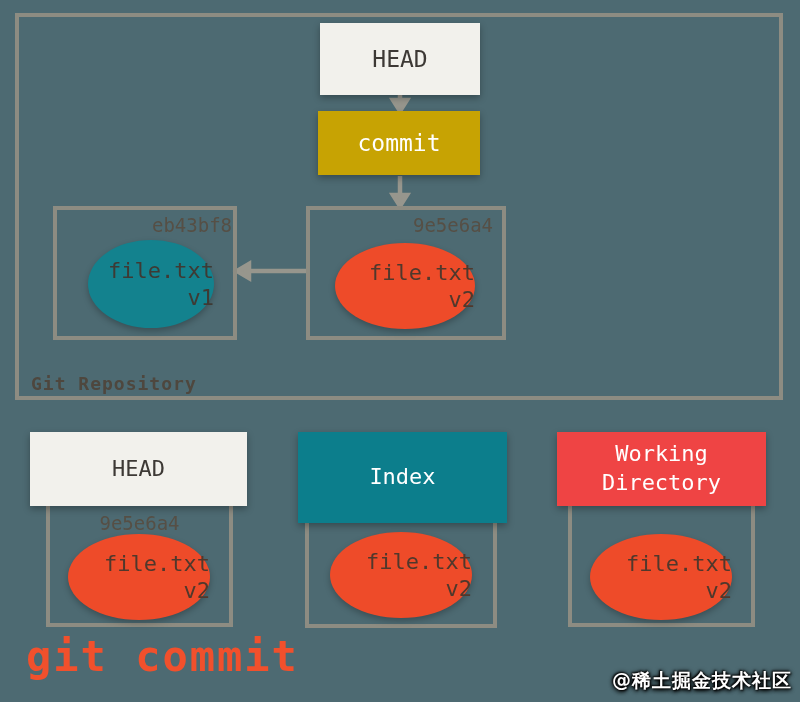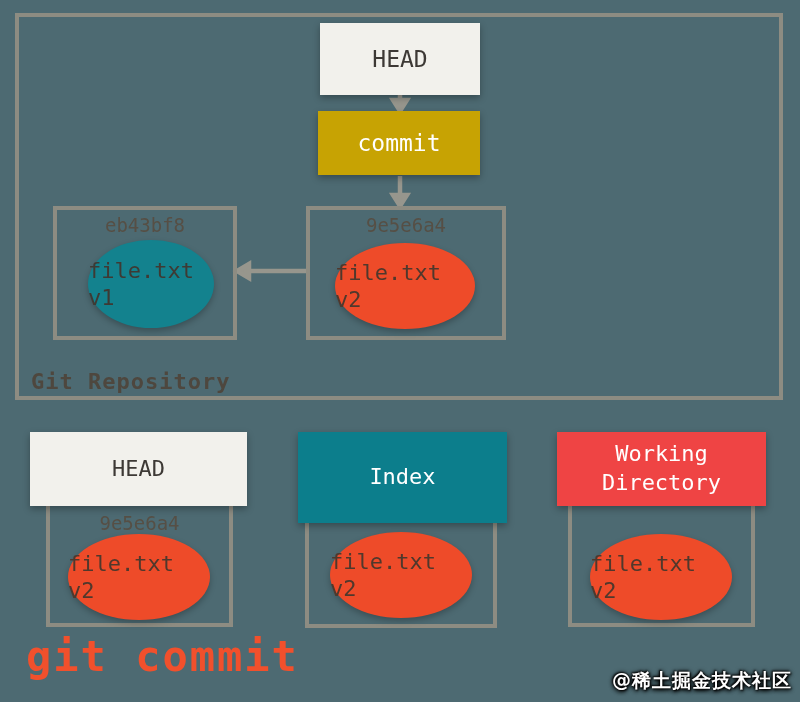--- a/index.html
+++ b/index.html
@@ -4,35 +4,35 @@
 <style>
   html,body{margin:0;padding:0;background:#4d6a72;}
   .canvas{
     position:relative;width:800px;height:702px;overflow:hidden;
     background:#4d6a72;
     font-family:"DejaVu Sans Mono","Liberation Mono",monospace;
   }
   
   .repo-box{position:absolute;left:15px;top:13px;width:760px;height:379px;
     border:4px solid #8d8c82;}
-  .repo-label{position:absolute;left:12px;bottom:2px;font-size:22px;
+  .repo-label{position:absolute;left:12px;bottom:2px;font-size:18px;
     font-weight:bold;color:#4e473e;letter-spacing:1px;}
   
   .ref-box{position:absolute;display:flex;align-items:center;justify-content:center;
     font-size:23px;box-shadow:0 3px 7px rgba(0,0,0,.30);}
   .head-top{left:320px;top:23px;width:160px;height:72px;background:#f2f1ec;color:#3d3935;}
   .master{left:318px;top:111px;width:162px;height:64px;background:#c7a303;color:#ffffff;}
   
   .commit-box{position:absolute;border:4px solid #8d8c82;}
   .commit1{left:53px;top:206px;width:176px;height:126px;}
   .commit2{left:306px;top:206px;width:192px;height:126px;}
   .commit-hash{position:absolute;top:4px;left:0;width:100%;text-align:center;
-    font-size:19px;color:#564f45;}
+    font-size:19px;color:#564f45;padding-left:47px;}
   .node{position:absolute;border-radius:50%;display:flex;flex-direction:column;
-    align-items:flex-start;justify-content:center;font-size:22px;line-height:1.25;
+    align-items:flex-end;justify-content:center;font-size:22px;line-height:1.25;
     box-shadow:0 3px 6px rgba(0,0,0,.25);}
   .node-v1{left:31px;top:30px;width:126px;height:88px;background:#13828e;color:#3e3a34;}
   .node-v2{left:25px;top:33px;width:140px;height:86px;background:#ee4b29;color:#50382c;}
   
   .area-header{position:absolute;display:flex;align-items:center;justify-content:center;
     text-align:center;font-size:22px;line-height:1.3;z-index:2;
     box-shadow:0 3px 7px rgba(0,0,0,.30);padding:0 8px;box-sizing:border-box;}
   .g1-header{left:30px;top:432px;width:217px;height:74px;background:#f2f1ec;color:#3d3935;}
   .g2-header{left:298px;top:432px;width:209px;height:91px;background:#0c7e8c;color:#ffffff;}
   .g3-header{left:557px;top:432px;width:209px;height:74px;background:#ef4444;color:#ffffff;}

